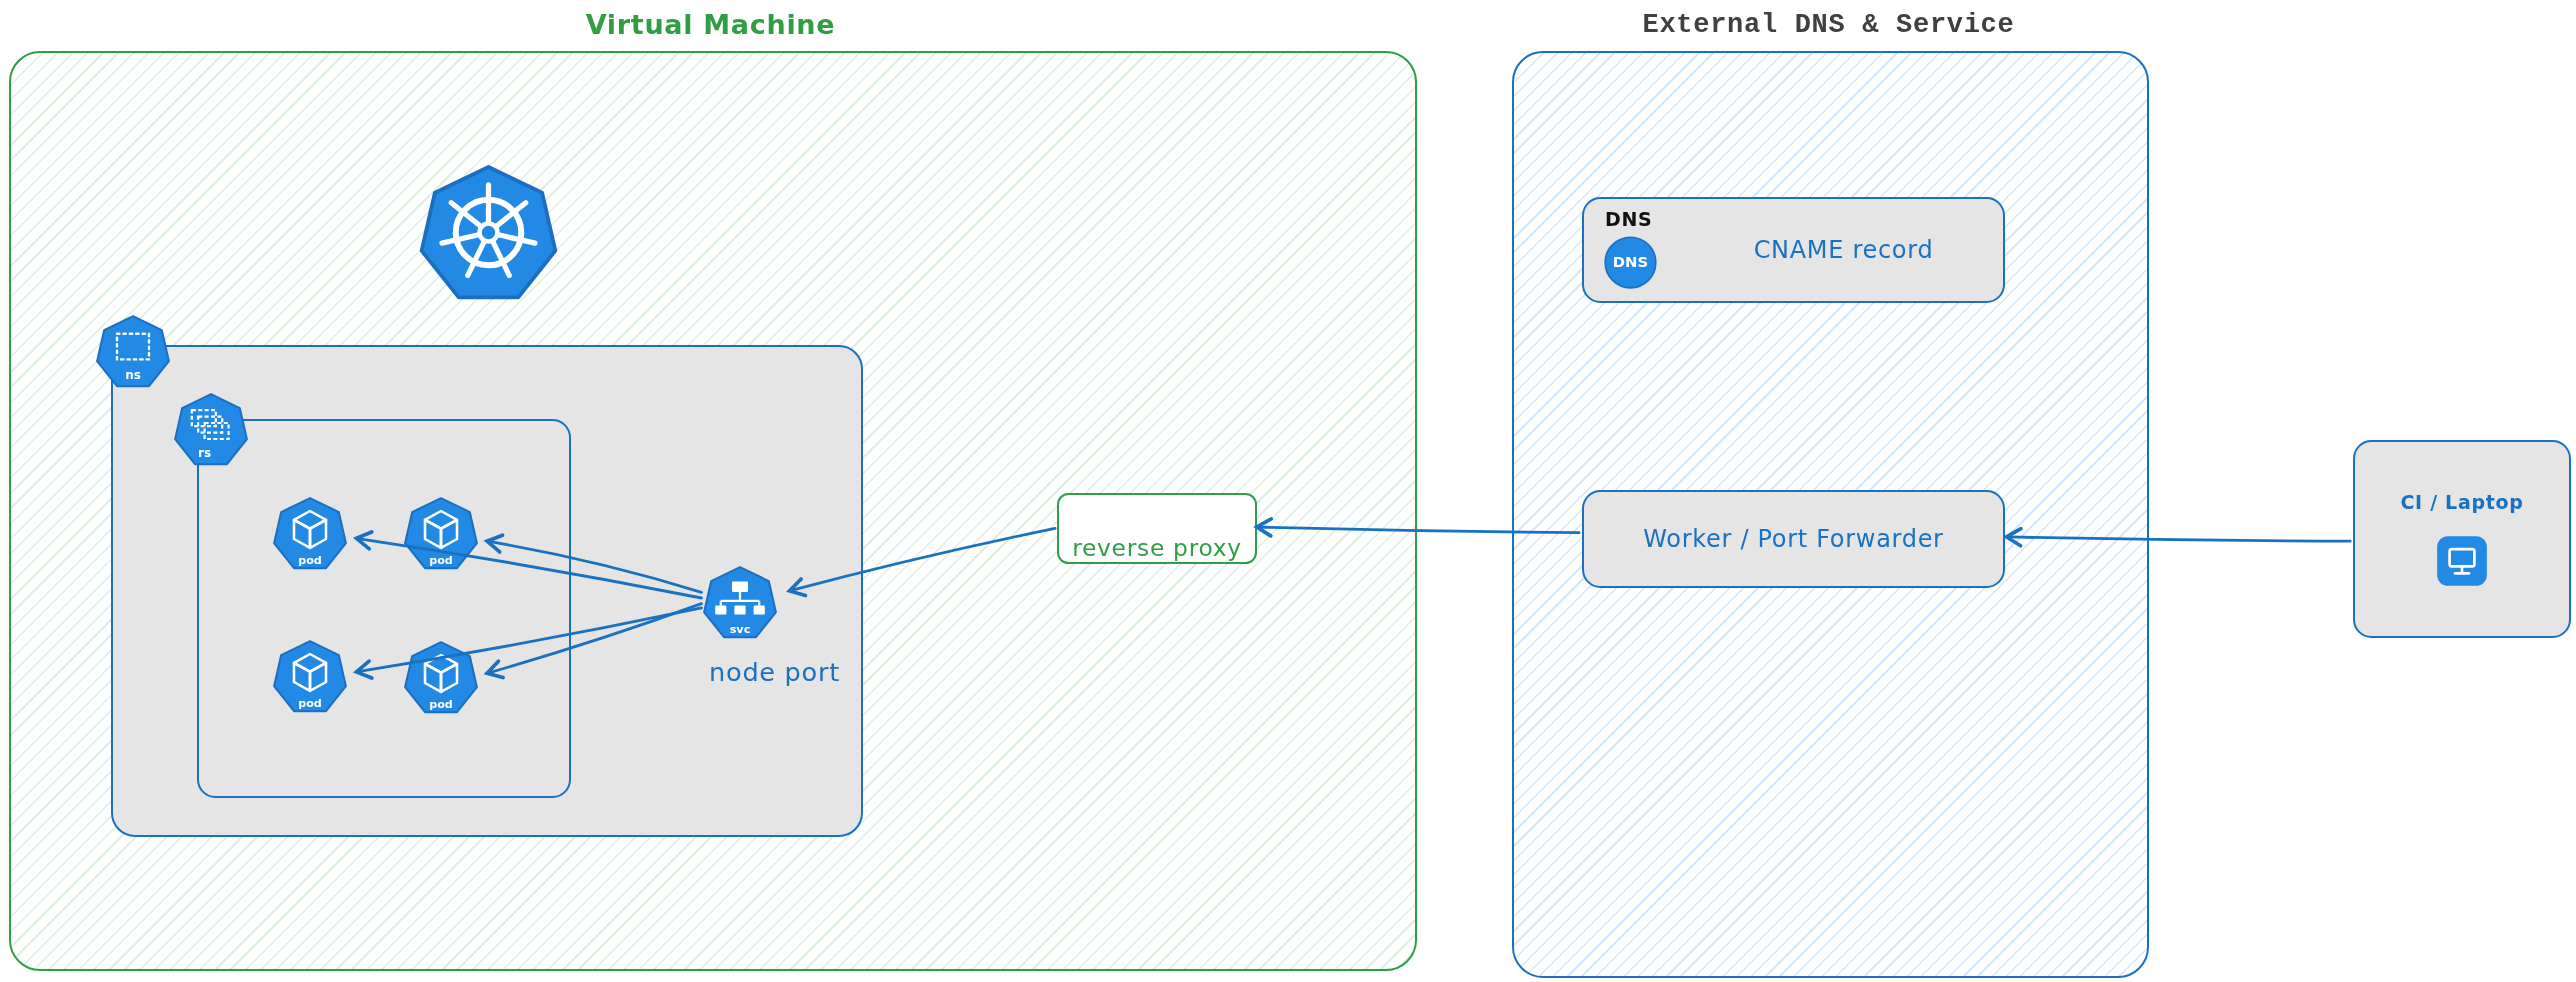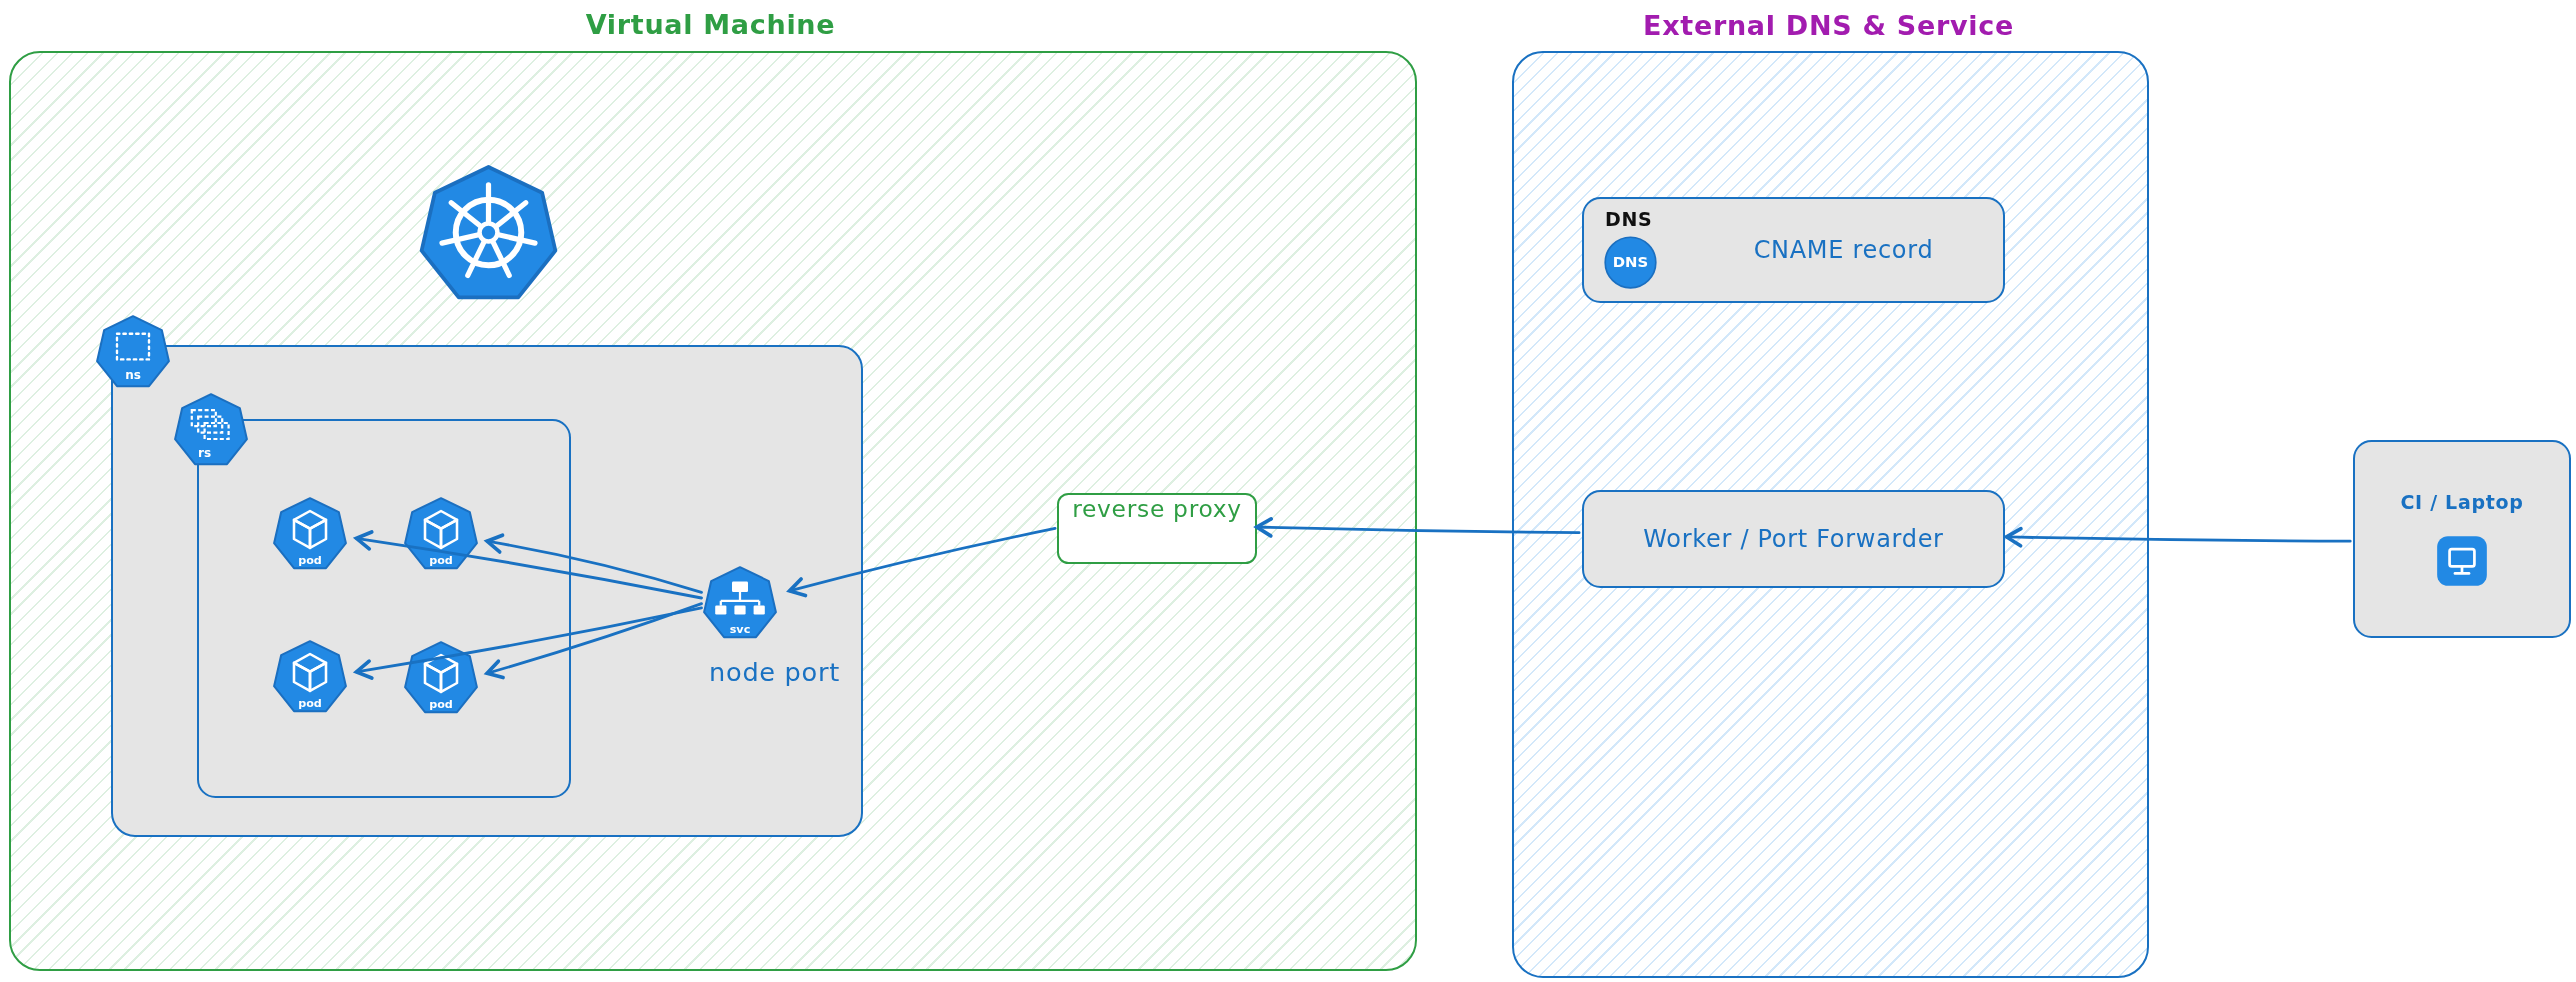--- a/index.html
+++ b/index.html
@@ -20,32 +20,32 @@
     border:2.8px solid #1971c2; border-radius:31px;
     background:repeating-linear-gradient(135deg,
       rgba(34,139,230,0.20) 0px, rgba(34,139,230,0.20) 1.6px,
       transparent 1.6px, transparent 10px);
   }
 
   .group-title {
     font-size:27px; font-weight:bold; letter-spacing:0.7px; text-align:center;
   }
   .green-text { color:#2f9e44; }
-  .blue-text { color:#a21caf; }
+  .blue-text { color:#404040;font-family:Liberation Mono, monospace; }
 
   .white-box {
     background:#e5e5e5; border:2.8px solid #1971c2; border-radius:20px;
   }
   .ns-box  { left:111px; top:345px; width:748px; height:488px; border-radius:24px; }
   .rs-box  { left:197px; top:419px; width:370px;  height:375px; border-radius:18.5px; border-width:2.5px; }
 
   .proxy-box {
     left:1057px; top:493px; width:196px; height:67px;
     background:#fff; border:2.5px solid #2f9e44; border-radius:11.4px;
-    display:flex; align-items:flex-start; justify-content:center;
+    display:flex; align-items:flex-end; justify-content:center;
     font-size:23.4px; color:#2f9e44; letter-spacing:0.7px;
   }
 
   .dns-box { left:1582px; top:197px; width:419px; height:102px; border-radius:18.5px; border-width:2.5px; }
   .dns-tag { left:21px; top:8.5px; font-size:19px; font-weight:bold; color:#111111; letter-spacing:0.7px; }
   .dns-circle { left:18.5px; top:36px; width:55px; height:55px; }
   .cname-label { left:114px; top:0; width:291px; height:102px; display:flex; align-items:center; justify-content:center;
                  font-size:24px; color:#1971c2; letter-spacing:0.7px; }
 
   .worker-box { left:1582px; top:490px; width:419px; height:94px; border-radius:18.5px; border-width:2.5px;

